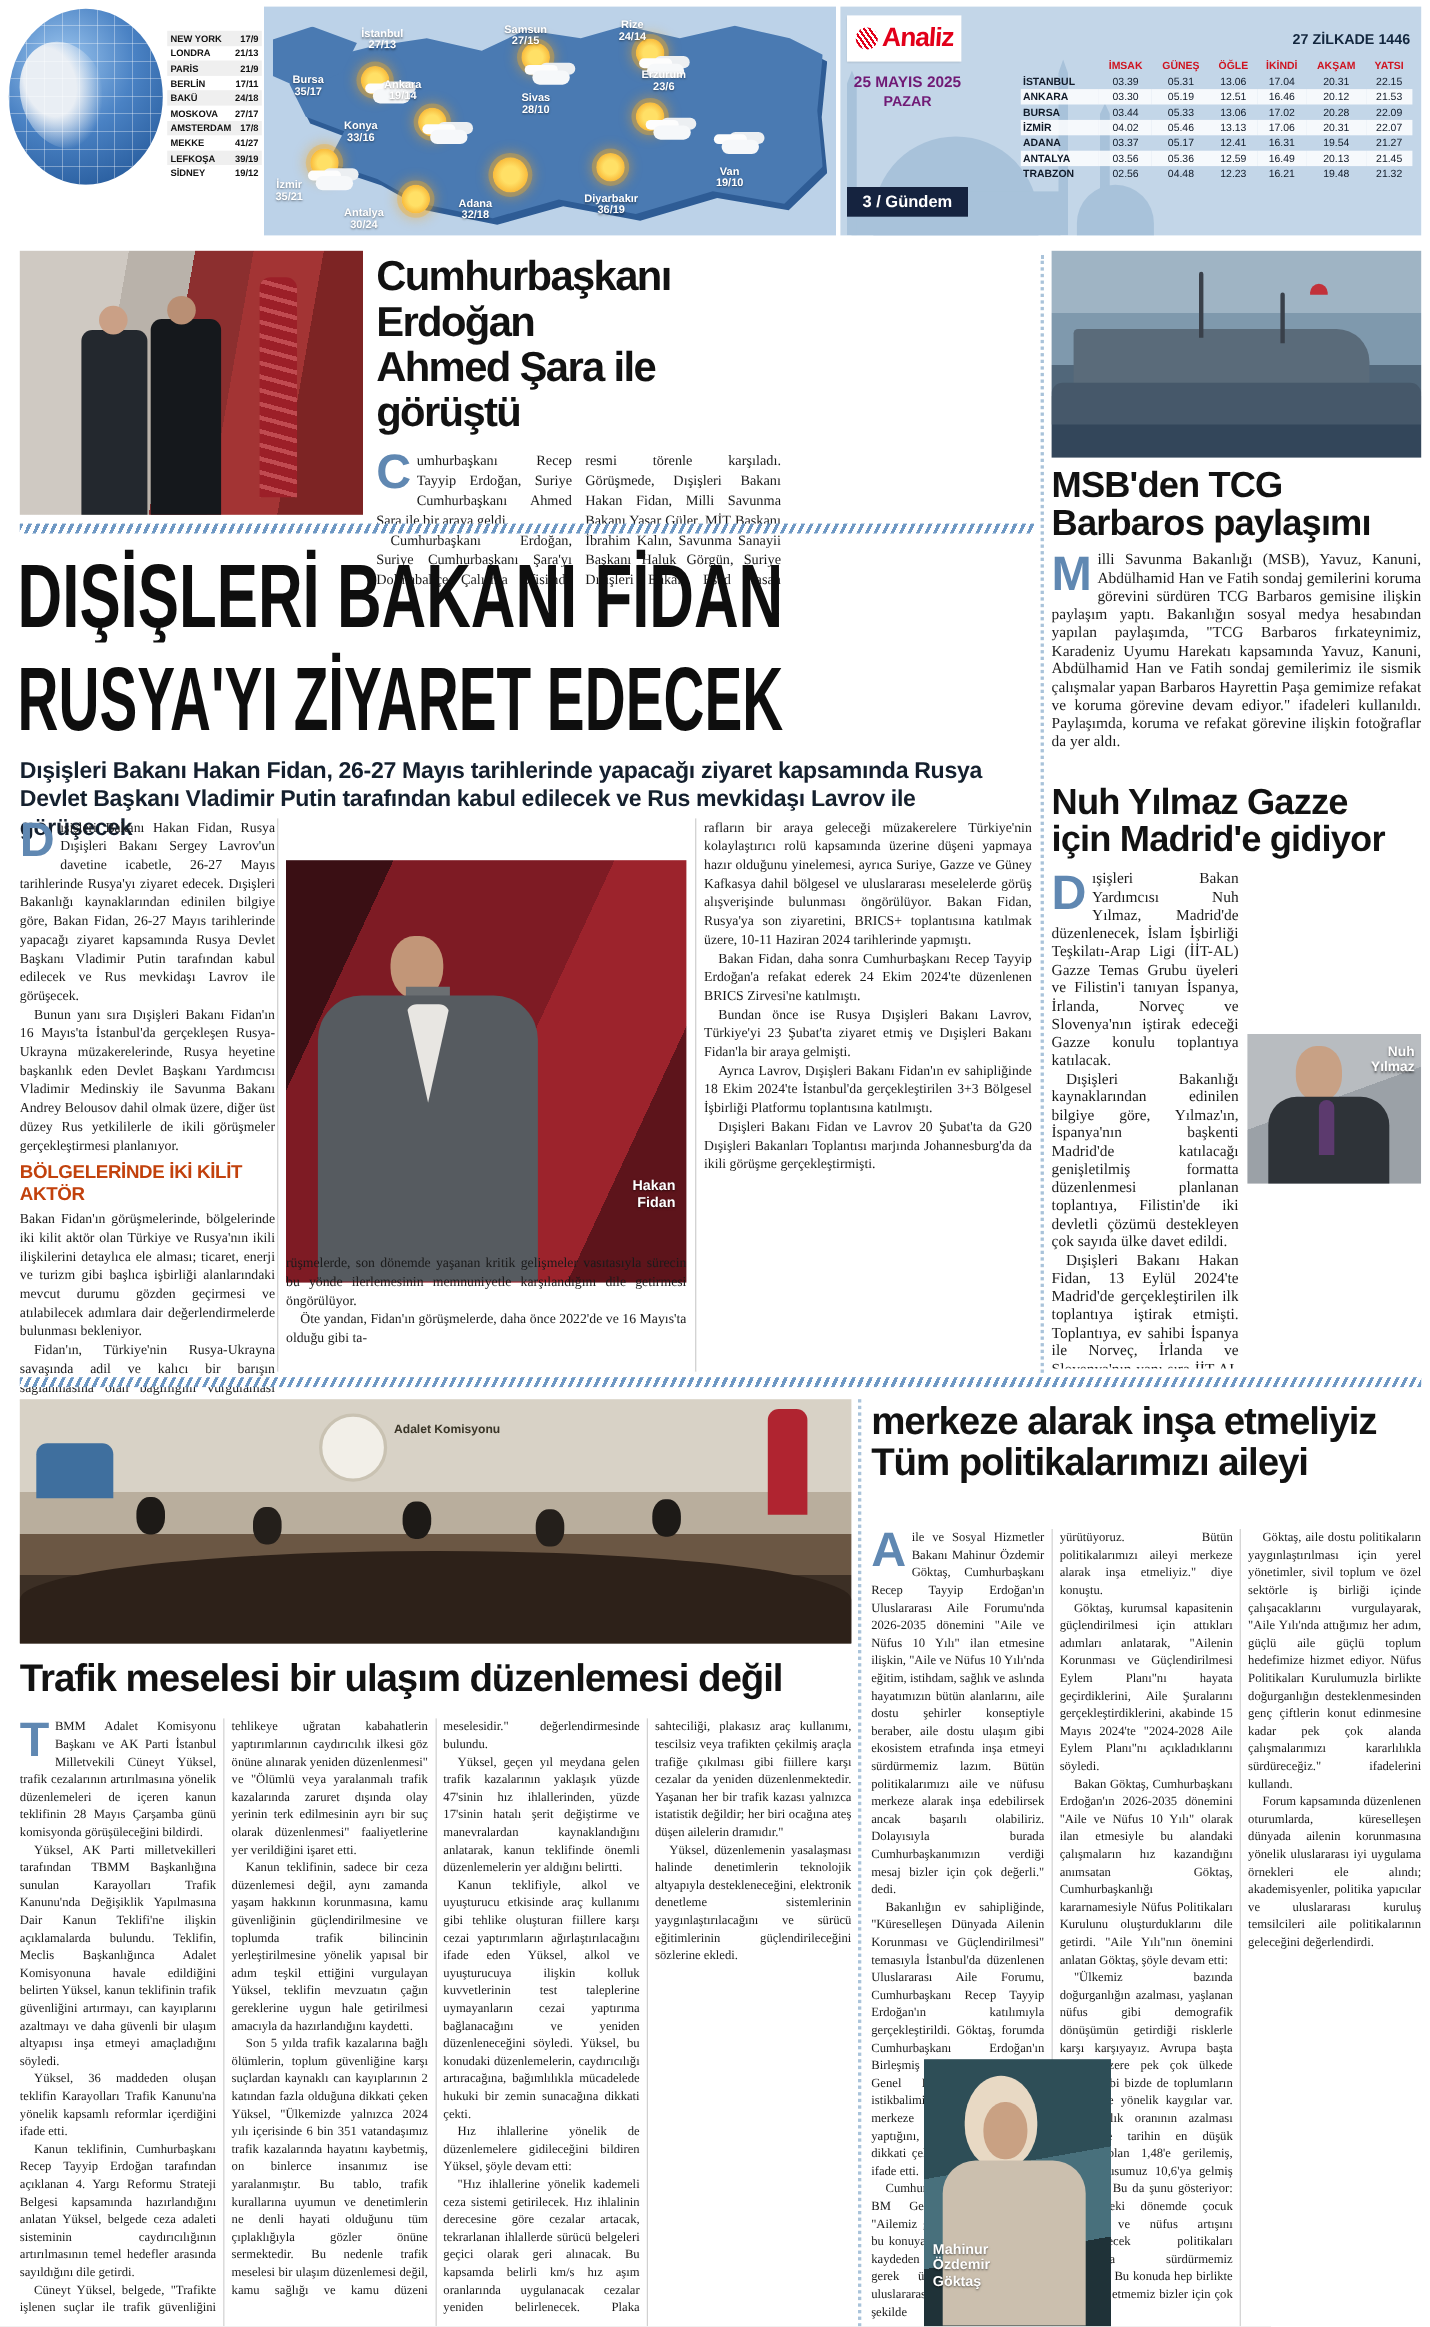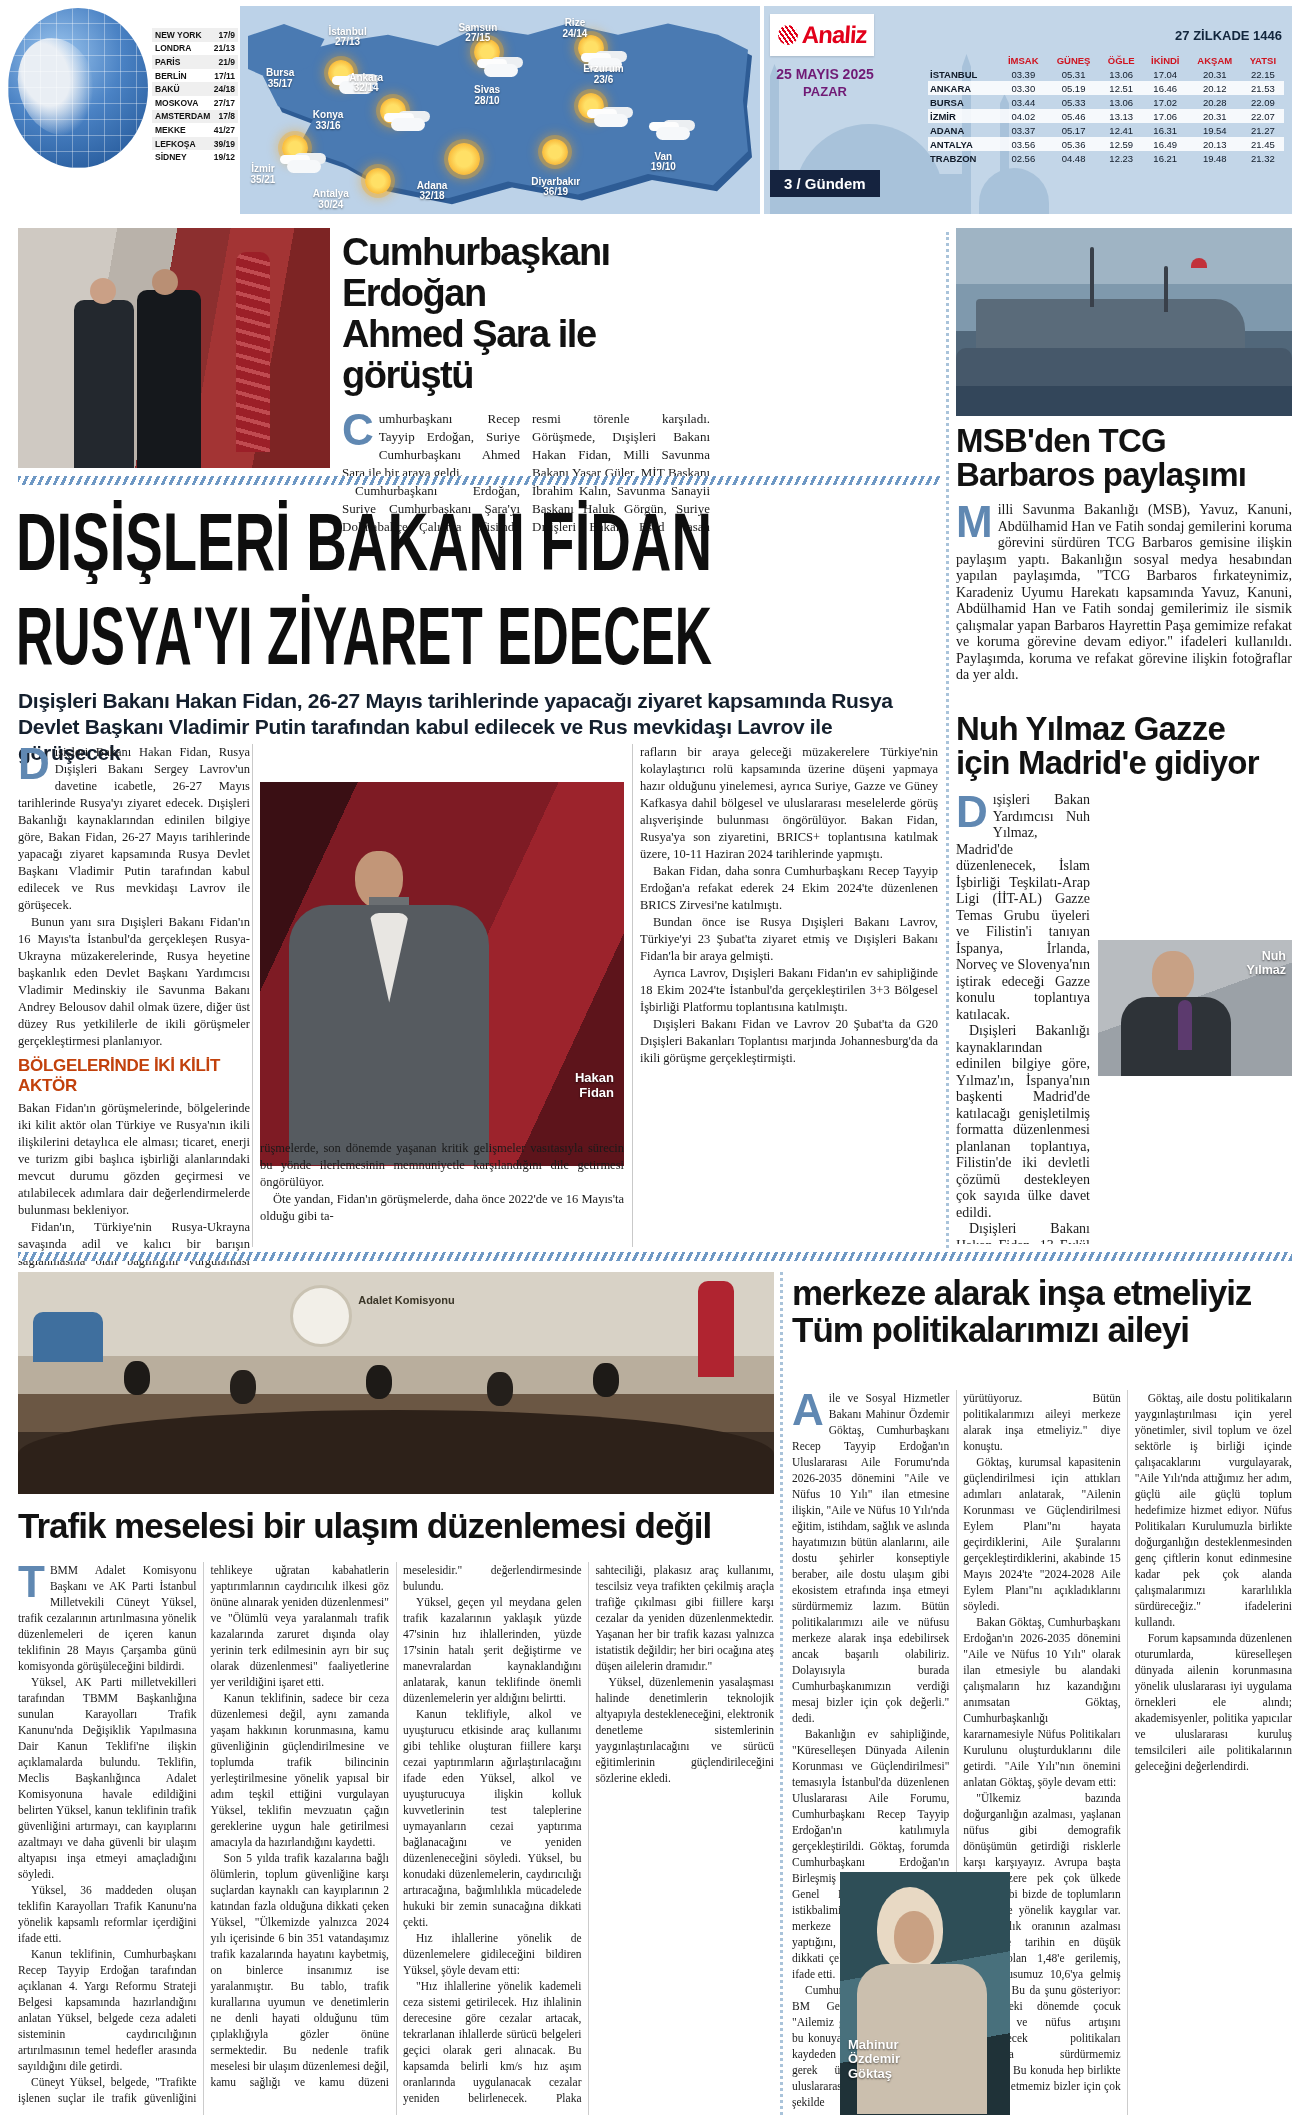--- a/index.html
+++ b/index.html
@@ -164,21 +164,21 @@
       <div class="map-city" style="left:17%;top:10%">
           <span>İstanbul</span>
           <span>27/13</span>
         </div>
       <div class="map-city" style="left:5%;top:30%">
           <span>Bursa</span>
           <span>35/17</span>
         </div>
       <div class="map-city" style="left:21%;top:32%">
           <span>Ankara</span>
-          <span>32/14</span>
+          <span>19/14</span>
         </div>
       <div class="map-city" style="left:14%;top:50%">
           <span>Konya</span>
           <span>33/16</span>
         </div>
       <div class="map-city" style="left:2%;top:76%">
           <span>İzmir</span>
           <span>35/21</span>
         </div>
       <div class="map-city" style="left:14%;top:88%">
@@ -392,21 +392,21 @@
   <div class="abs jtext paras dropcap" style="left:956px;top:502px;width:336px;height:198px;font-size:14px;line-height:16.5px;">
       <p>Milli Savunma Bakanlığı (MSB), Yavuz, Kanuni, Abdülhamid Han ve Fatih sondaj gemilerini koruma görevini sürdüren TCG Barbaros gemisine ilişkin paylaşım yaptı. Bakanlığın sosyal medya hesabından yapılan paylaşımda, "TCG Barbaros fırkateynimiz, Karadeniz Uyumu Harekatı kapsamında Yavuz, Kanuni, Abdülhamid Han ve Fatih sondaj gemilerimiz ile sismik çalışmalar yapan Barbaros Hayrettin Paşa gemimize refakat ve koruma görevine devam ediyor." ifadeleri kullanıldı. Paylaşımda, koruma ve refakat görevine ilişkin fotoğraflar da yer aldı.</p>
     </div>
 
   <div class="abs hl" style="left:956px;top:712px;width:336px;font-size:33px;line-height:1.04;">
     <span style="display:block">Nuh Yılmaz Gazze</span>
     <span style="display:block">için Madrid'e gidiyor</span>
   </div>
   <div class="abs" style="left:956px;top:792px;width:336px;height:452px;overflow:hidden;">
     <div style="float:right;width:0;height:148px;"></div>
-    <div class="photo" id="phNuh" style="float:right;clear:right;position:relative;width:158px;height:136px;margin:0 0 6px 8px;padding-left:36px;">
+    <div class="photo" id="phNuh" style="float:right;clear:right;position:relative;width:158px;height:136px;margin:0 0 6px 8px;">
       <div class="fig" style="left:28%;top:8%;width:42px;height:50px;border-radius:45%;background:#c8a185;"></div>
       <div class="fig" style="left:12%;top:42%;width:110px;height:90px;background:#2e3338;border-radius:26px 26px 0 0;"></div>
       <div class="fig" style="left:41%;top:44%;width:14px;height:50px;background:#5c3a6e;"></div>
       <div class="capwhite" style="position:absolute;right:6px;top:10px;font-size:12.5px;text-align:right;white-space:pre-line;">Nuh
 Yılmaz</div>
     </div>
     <div class="jtext paras dropcap" style="font-size:14px;line-height:16.5px;">
         <p>Dışişleri Bakan Yardımcısı Nuh Yılmaz, Madrid'de düzenlenecek, İslam İşbirliği Teşkilatı-Arap Ligi (İİT-AL) Gazze Temas Grubu üyeleri ve Filistin'i tanıyan İspanya, İrlanda, Norveç ve Slovenya'nın iştirak edeceği Gazze konulu toplantıya katılacak.</p>
         <p>Dışişleri Bakanlığı kaynaklarından edinilen bilgiye göre, Yılmaz'ın, İspanya'nın başkenti Madrid'de katılacağı genişletilmiş formatta düzenlenmesi planlanan toplantıya, Filistin'de iki devletli çözümü destekleyen çok sayıda ülke davet edildi.</p>
         <p>Dışişleri Bakanı Hakan Fidan, 13 Eylül 2024'te Madrid'de gerçekleştirilen ilk toplantıya iştirak etmişti. Toplantıya, ev sahibi İspanya ile Norveç, İrlanda ve Slovenya'nın yanı sıra İİT-AL Gazze Temas Grubu üyesi ülkeler (Türkiye, Katar, Suudi Arabistan, Ürdün, Mısır, Filistin, Nijerya) ile Avrupa Birliği (AB), Arap Ligi ve İslam İşbirliği Teşkilatı temsilcileri katılmıştı. Grup, özellikle Avrupa nezdinde İsrail-Filistin meselesinde iki devletli çözümü hayata geçirme yönünde çaba gösteriyor.</p>

